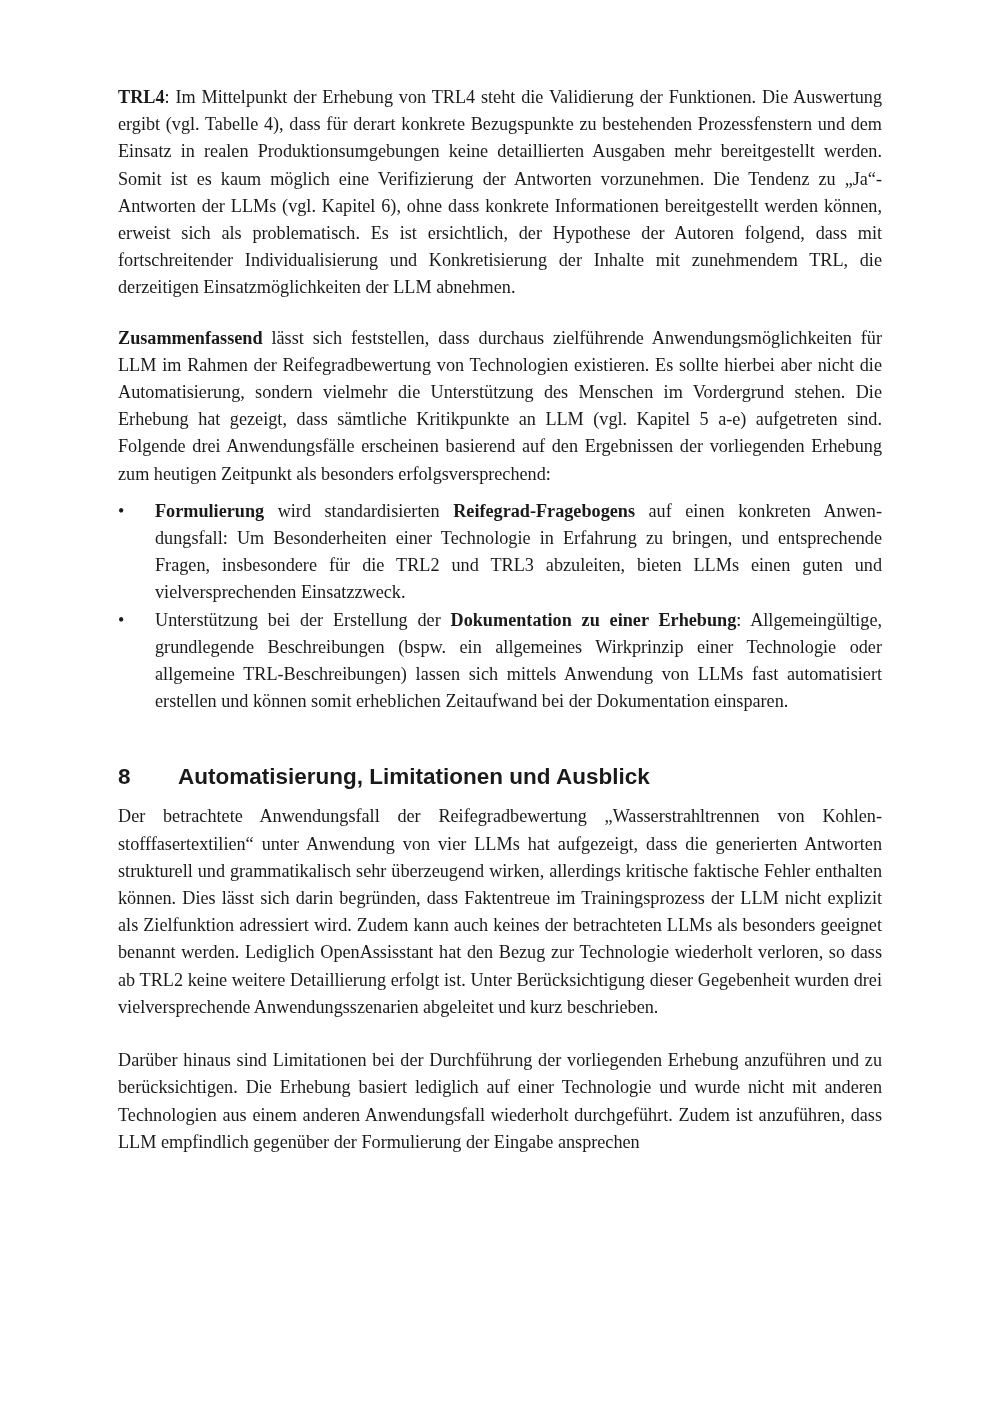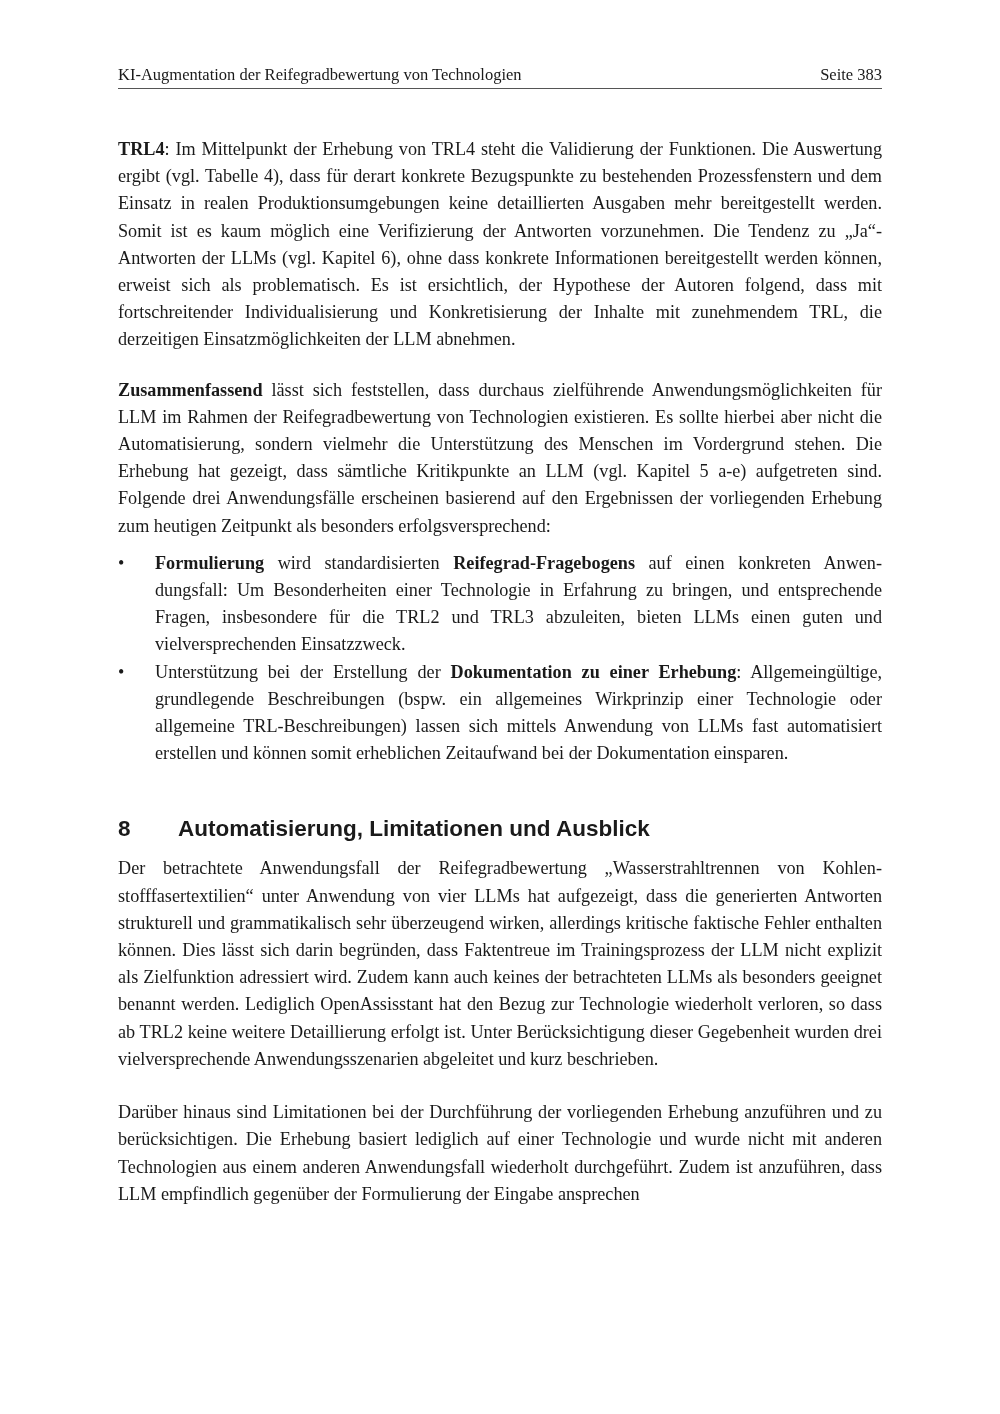--- a/index.html
+++ b/index.html
@@ -1,40 +1,36 @@
 <!DOCTYPE html>
 <html><head>
 <meta charset="utf-8">
 <style>
   html, body { margin: 0; padding: 0; background: #ffffff; }
   body { width: 1000px; height: 1414px; position: relative; overflow: hidden; color: #1a1a1a; }
   .page { position: absolute; left: 118px; top: 64px; width: 764px; font-family: "Liberation Serif", serif; }
   .running-header { display: flex; justify-content: space-between; font-size: 16.5px; line-height: 22px; padding-bottom: 2px; border-bottom: 1px solid #555; }
   .para { font-size: 18.2px; line-height: 27.2px; text-align: justify; margin: 0; hyphens: manual; }
-  .p1 { margin-top: 47px; font-family: Liberation Serif, serif; }
+  .p1 { margin-top: 20px; font-family: Liberation Serif, serif; }
   .p2 { margin-top: 23px; }
   .bullets { list-style: none; margin: 10px 0 0 0; padding: 0; }
   .bullets li { position: relative; padding-left: 37px; font-size: 18.2px; line-height: 27.2px; text-align: justify; }
   .bullets li .dot { position: absolute; left: 0; top: 0; width: 10px; }
   .bullets li .dot::before { content: "\2022"; font-size: 18px; }
   .section-heading { font-family: "Liberation Sans", sans-serif; font-weight: bold; font-size: 22.5px; line-height: 30px; margin: 47px 0 11px 0; display: flex; }
   .section-heading .num { width: 60px; }
   .p4 { margin-top: 4px; }
   .p5 { margin-top: 26px; }
   b { font-weight: bold; }
 </style>
 </head>
 <body>
 
 <div class="page">
 
-  <div class="running-header">
-    <span>KI-Augmentation der Reifegradbewertung von Technologien</span>
-    <span>Seite 383</span>
-  </div>
 
   <p class="para p1"><b>TRL4</b><span>: Im Mittelpunkt der Erhebung von TRL4 steht die Validierung der Funktionen. Die Aus­wertung ergibt (vgl. Tabelle 4), dass für derart konkrete Bezugspunkte zu bestehenden Prozess­fenstern und dem Einsatz in realen Produktionsumgebungen keine detaillierten Ausgaben mehr bereitgestellt werden. Somit ist es kaum möglich eine Verifizierung der Antworten vorzuneh­men. Die Tendenz zu „Ja“-Antworten der LLMs (vgl. Kapitel 6), ohne dass konkrete Informa­tionen bereitgestellt werden können, erweist sich als problematisch. Es ist ersichtlich, der Hy­pothese der Autoren folgend, dass mit fortschreitender Individualisierung und Konkretisierung der Inhalte mit zunehmendem TRL, die derzeitigen Einsatzmöglichkeiten der LLM abnehmen.</span></p>
 
   <p class="para p2"><b>Zusammenfassend</b><span> lässt sich feststellen, dass durchaus zielführende Anwendungsmöglichkei­ten für LLM im Rahmen der Reifegradbewertung von Technologien existieren. Es sollte hierbei aber nicht die Automatisierung, sondern vielmehr die Unterstützung des Menschen im Vorder­grund stehen. Die Erhebung hat gezeigt, dass sämtliche Kritikpunkte an LLM (vgl. Kapitel 5 a-e) aufgetreten sind. Folgende drei Anwendungsfälle erscheinen basierend auf den Ergebnissen der vorliegenden Erhebung zum heutigen Zeitpunkt als besonders erfolgsversprechend:</span></p>
 
   <ul class="bullets">
     <li>
       <span class="dot"></span><b>Formulierung</b><span> wird standardisierten </span><b>Reifegrad-Fragebogens</b><span> auf einen konkreten Anwen­dungsfall: Um Besonderheiten einer Technologie in Erfahrung zu bringen, und entspre­chende Fragen, insbesondere für die TRL2 und TRL3 abzuleiten, bieten LLMs einen guten und vielversprechenden Einsatzzweck.</span>
     </li>
     <li>

